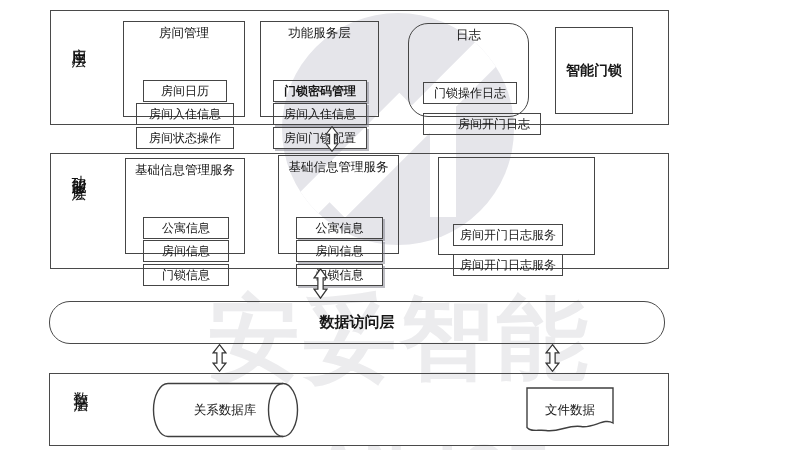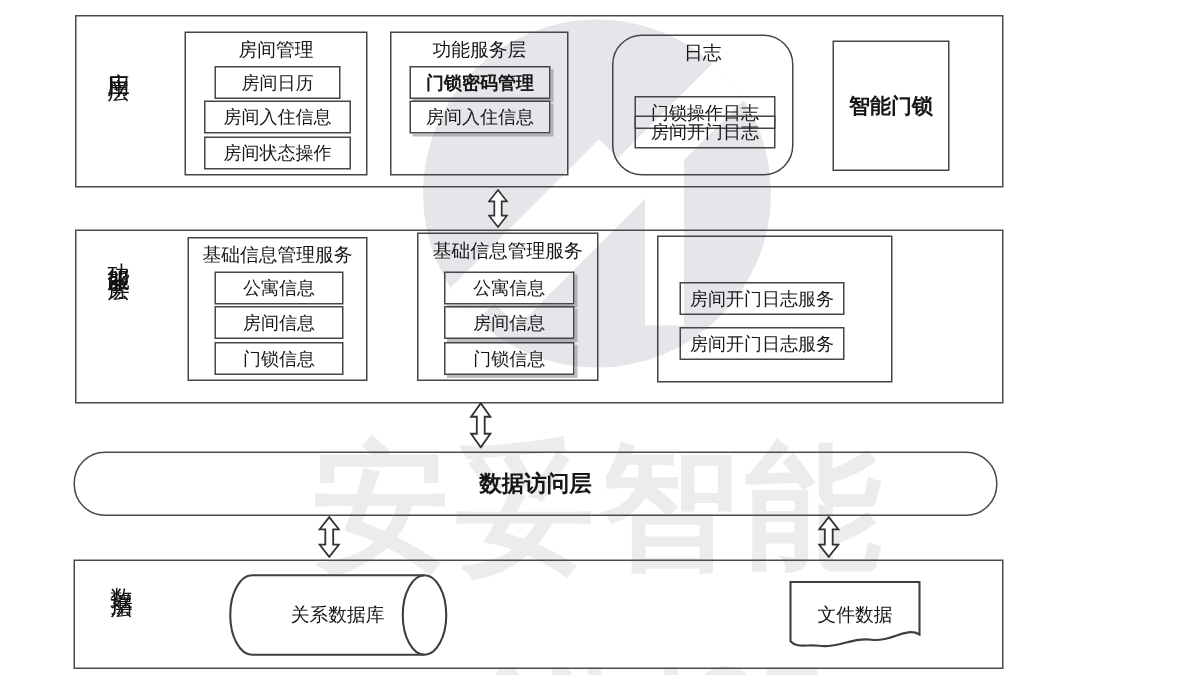--- a/index.html
+++ b/index.html
@@ -14,21 +14,21 @@
   .wm-band{position:absolute;background:#ffffff;}
   .wm-zh{left:205px;top:293px;width:390px;text-align:center;font-size:92px;line-height:92px;
     font-weight:800;letter-spacing:4px;color:#ececee;white-space:nowrap;}
   .wm-en{left:185px;top:392px;width:500px;text-align:center;font-size:50px;line-height:48px;
     font-weight:800;letter-spacing:6px;color:#ececee;white-space:nowrap;margin-top:48px;}
   
   .layer{position:absolute;z-index:1;border:1.5px solid #4a4a4a;background:transparent;}
   .group{position:absolute;z-index:2;border:1.2px solid #454545;}
   .gtitle{position:absolute;top:3px;left:0;right:0;text-align:center;font-size:12.5px;line-height:16px;}
   .node{position:absolute;z-index:3;border:1.1px solid #454545;display:flex;align-items:center;
-    justify-content:center;font-size:12px;line-height:1;white-space:nowrap;}
+    justify-content:center;font-size:12px;line-height:1;white-space:nowrap;margin-top:36px;}
   .shadow{box-shadow:2px 2px 0 rgba(125,125,138,.5);}
   .vlabel{position:absolute;z-index:2;writing-mode:vertical-rl;text-orientation:upright;
     font-size:15px;letter-spacing:3px;color:#111;}
   .stadium{position:absolute;z-index:1;left:49px;top:301px;width:614px;height:41px;
     border:1.5px solid #4a4a4a;border-radius:21px;display:flex;align-items:center;
     justify-content:center;font-size:15px;font-weight:600;}
   .standalone{position:absolute;z-index:2;border:1.2px solid #454545;display:flex;
     align-items:center;justify-content:center;font-size:14px;font-weight:bold;}
   .arrow{position:absolute;z-index:2;}
   .shape{position:absolute;z-index:2;}
@@ -54,26 +54,27 @@
     <div class="gtitle">房间管理</div>
     <div class="node" style="left:19px;top:22px;width:82px;height:20px;">房间日历</div>
     <div class="node" style="left:12px;top:45px;width:96px;height:20px;">房间入住信息</div>
     <div class="node" style="left:12px;top:69px;width:96px;height:20px;">房间状态操作</div>
   </div>
 
   <div class="group" style="left:260px;top:21px;width:117px;height:94px;">
     <div class="gtitle">功能服务层</div>
     <div class="node shadow" style="left:12px;top:22px;width:92px;height:20px;font-weight:bold;">门锁密码管理</div>
     <div class="node shadow" style="left:12px;top:45px;width:92px;height:20px;">房间入住信息</div>
+    <div class="node shadow" style="left:12px;top:69px;width:92px;height:20px;">房间门锁配置</div>
   </div>
 
   <div class="group" style="left:408px;top:23px;width:119px;height:92px;border-radius:20px;">
     <div class="gtitle">日志</div>
-    <div class="node" style="left:14px;top:40px;width:92px;height:20px;text-align:right;">门锁操作日志</div>
-    <div class="node" style="left:14px;top:53px;width:92px;height:20px;">房间开门日志</div>
+    <div class="node" style="left:14px;top:22px;width:92px;height:20px;text-align:right;">门锁操作日志</div>
+    <div class="node" style="left:14px;top:53px;width:92px;height:20px;padding-left:24px;">房间开门日志</div>
   </div>
 
   <div class="standalone" style="left:555px;top:27px;width:76px;height:85px;">智能门锁</div>
 
   <svg class="arrow" style="left:325px;top:126px;" width="14" height="26" viewBox="0 0 16 30" preserveAspectRatio="none">
     <polygon points="8,0.8 14.8,9.5 10.8,9.5 10.8,20.5 14.8,20.5 8,29.2 1.2,20.5 5.2,20.5 5.2,9.5 1.2,9.5" fill="#ffffff" stroke="#333" stroke-width="1.3"></polygon>
   </svg>
 
   <div class="layer" style="left:50px;top:153px;width:617px;height:114px;"></div>
   <div class="vlabel" style="left:69px;top:163px;">功能服务层</div>

